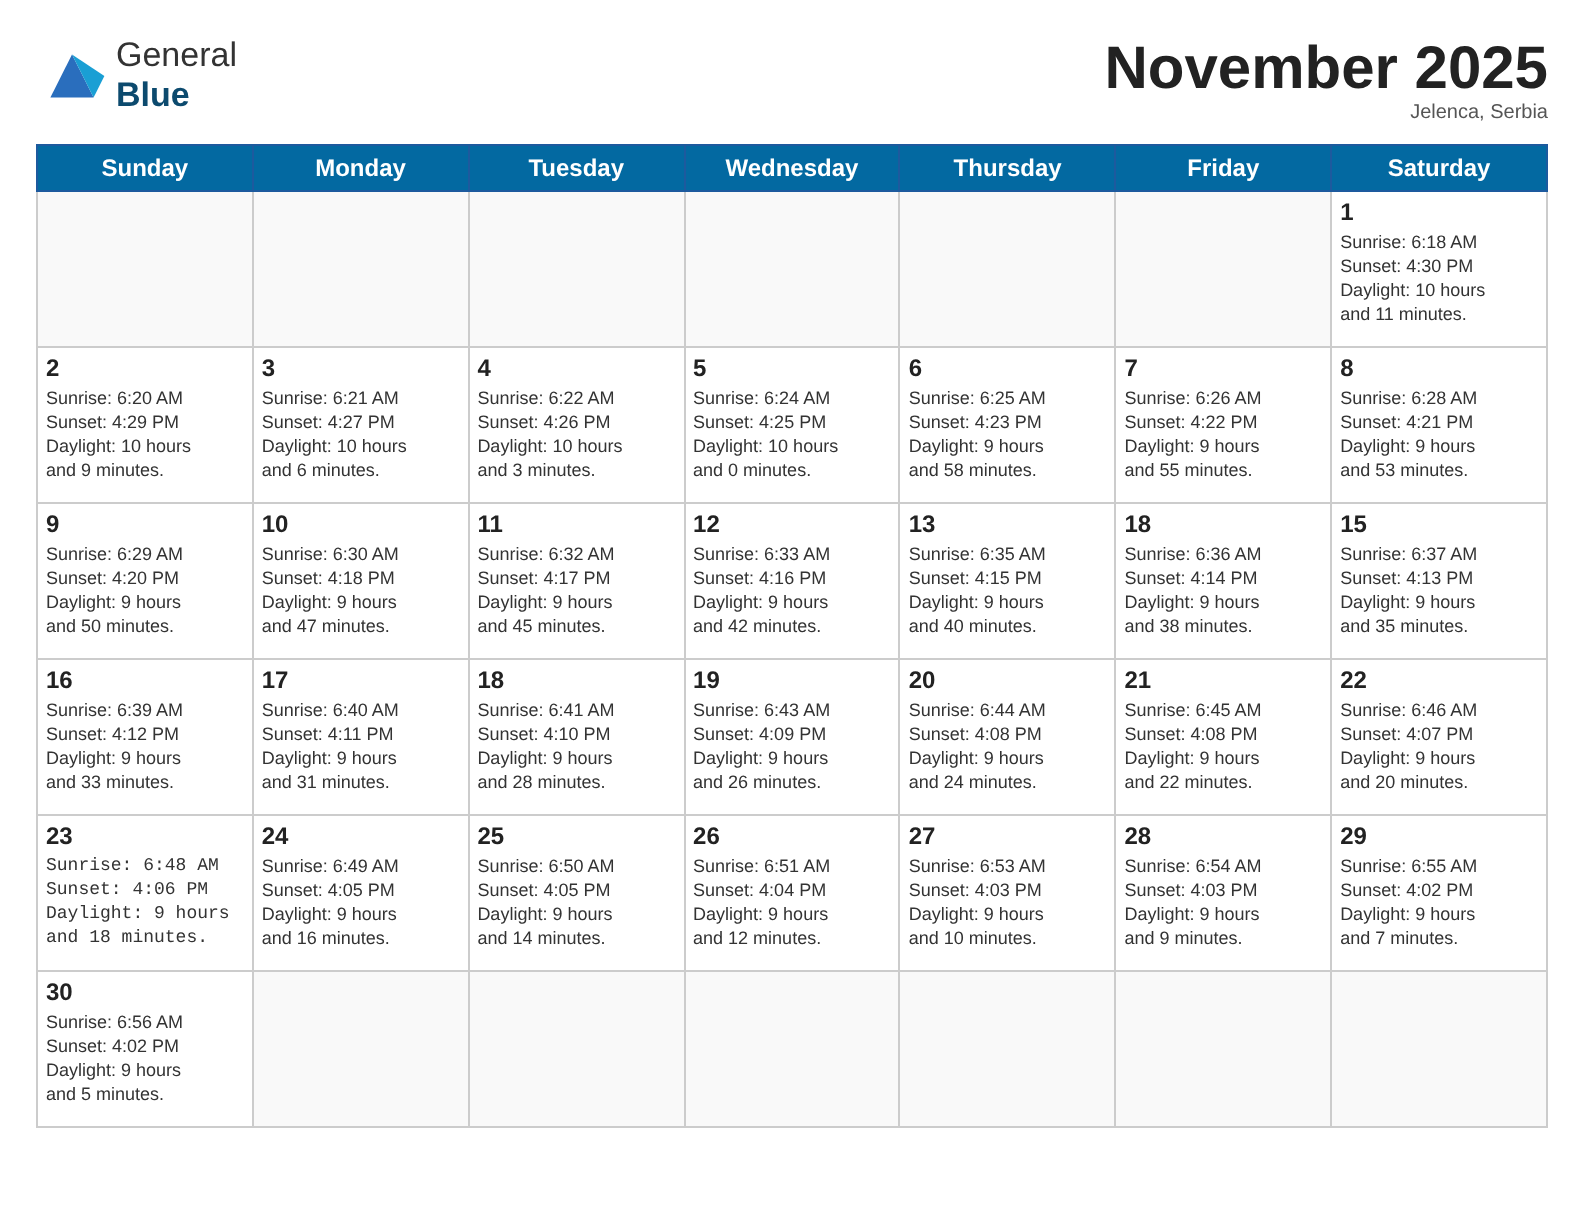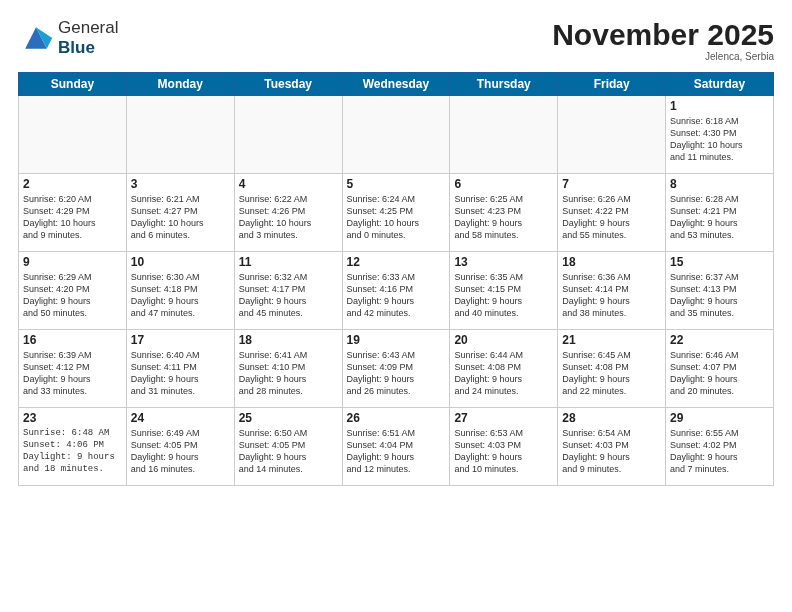--- a/index.html
+++ b/index.html
@@ -331,15 +331,30 @@
 and 9 minutes.</div>
           </td>
           <td>
             <span class="day-number">29</span>
             <div class="day-info" style="white-space: pre-line;">Sunrise: 6:55 AM
 Sunset: 4:02 PM
 Daylight: 9 hours
 and 7 minutes.</div>
           </td>
         </tr>
+        <tr>
+          <td>
+            <span class="day-number">30</span>
+            <div class="day-info" style="white-space: pre-line;">Sunrise: 6:56 AM
+Sunset: 4:02 PM
+Daylight: 9 hours
+and 5 minutes.</div>
+          </td>
+          <td class="empty-cell"></td>
+          <td class="empty-cell"></td>
+          <td class="empty-cell"></td>
+          <td class="empty-cell"></td>
+          <td class="empty-cell"></td>
+          <td class="empty-cell"></td>
+        </tr>
       </tbody>
   </table>
 </div>
 
 </body></html>

